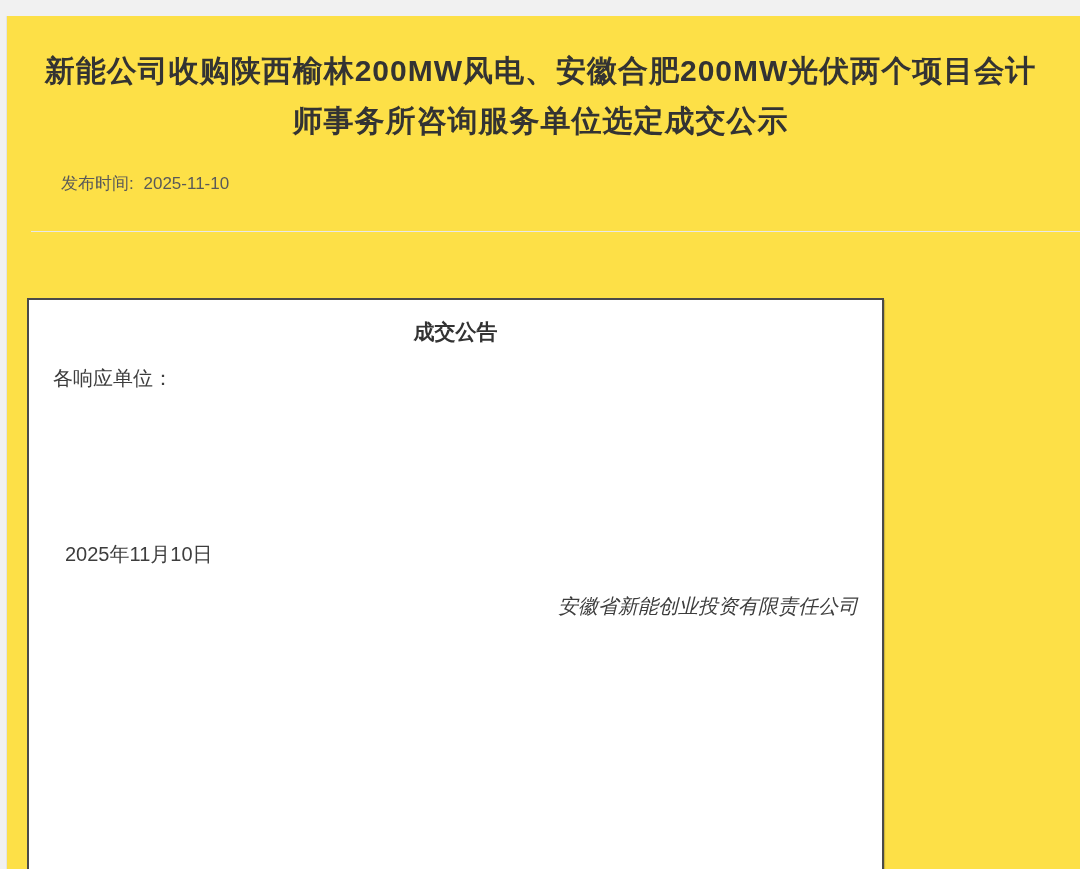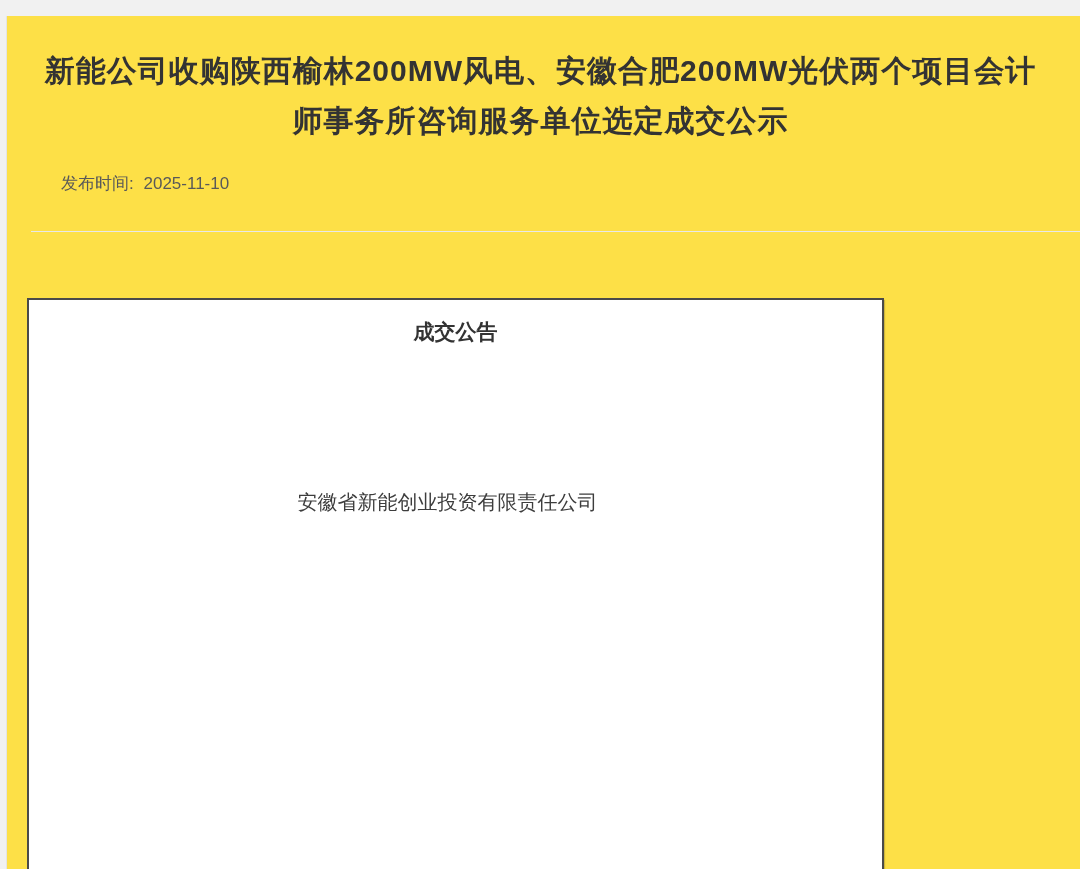--- a/index.html
+++ b/index.html
@@ -81,44 +81,47 @@
   .closing {
     line-height: 52px;
     padding-left: 26px;
   }
   .notice-date {
     line-height: 52px;
     padding-left: 28px;
   }
   .signature {
     line-height: 52px;
-    text-align: center;
+    text-align: right;
     padding-right: 16px;
+    font-style: italic;
   }
 </style>
 </head>
 <body>
 
 <div class="page-card">
 
   <div class="article-title">新能公司收购陕西榆林200MW风电、安徽合肥200MW光伏两个项目会计师事务所咨询服务单位选定成交公示</div>
 
   <div class="publish-date">
     <span>发布时间:</span>
     <span class="value">2025-11-10</span>
   </div>
 
   <div class="divider"></div>
 
   <div class="notice-box">
 
     <div class="notice-heading">成交公告</div>
 
+    <div class="salutation">各响应单位：</div>
 
 
     <div class="notice-spacer"></div>
 
 
+    <div class="notice-date">2025年11月10日</div>
 
     <div class="signature">安徽省新能创业投资有限责任公司</div>
 
   </div>
 </div>
 
 </body></html>

